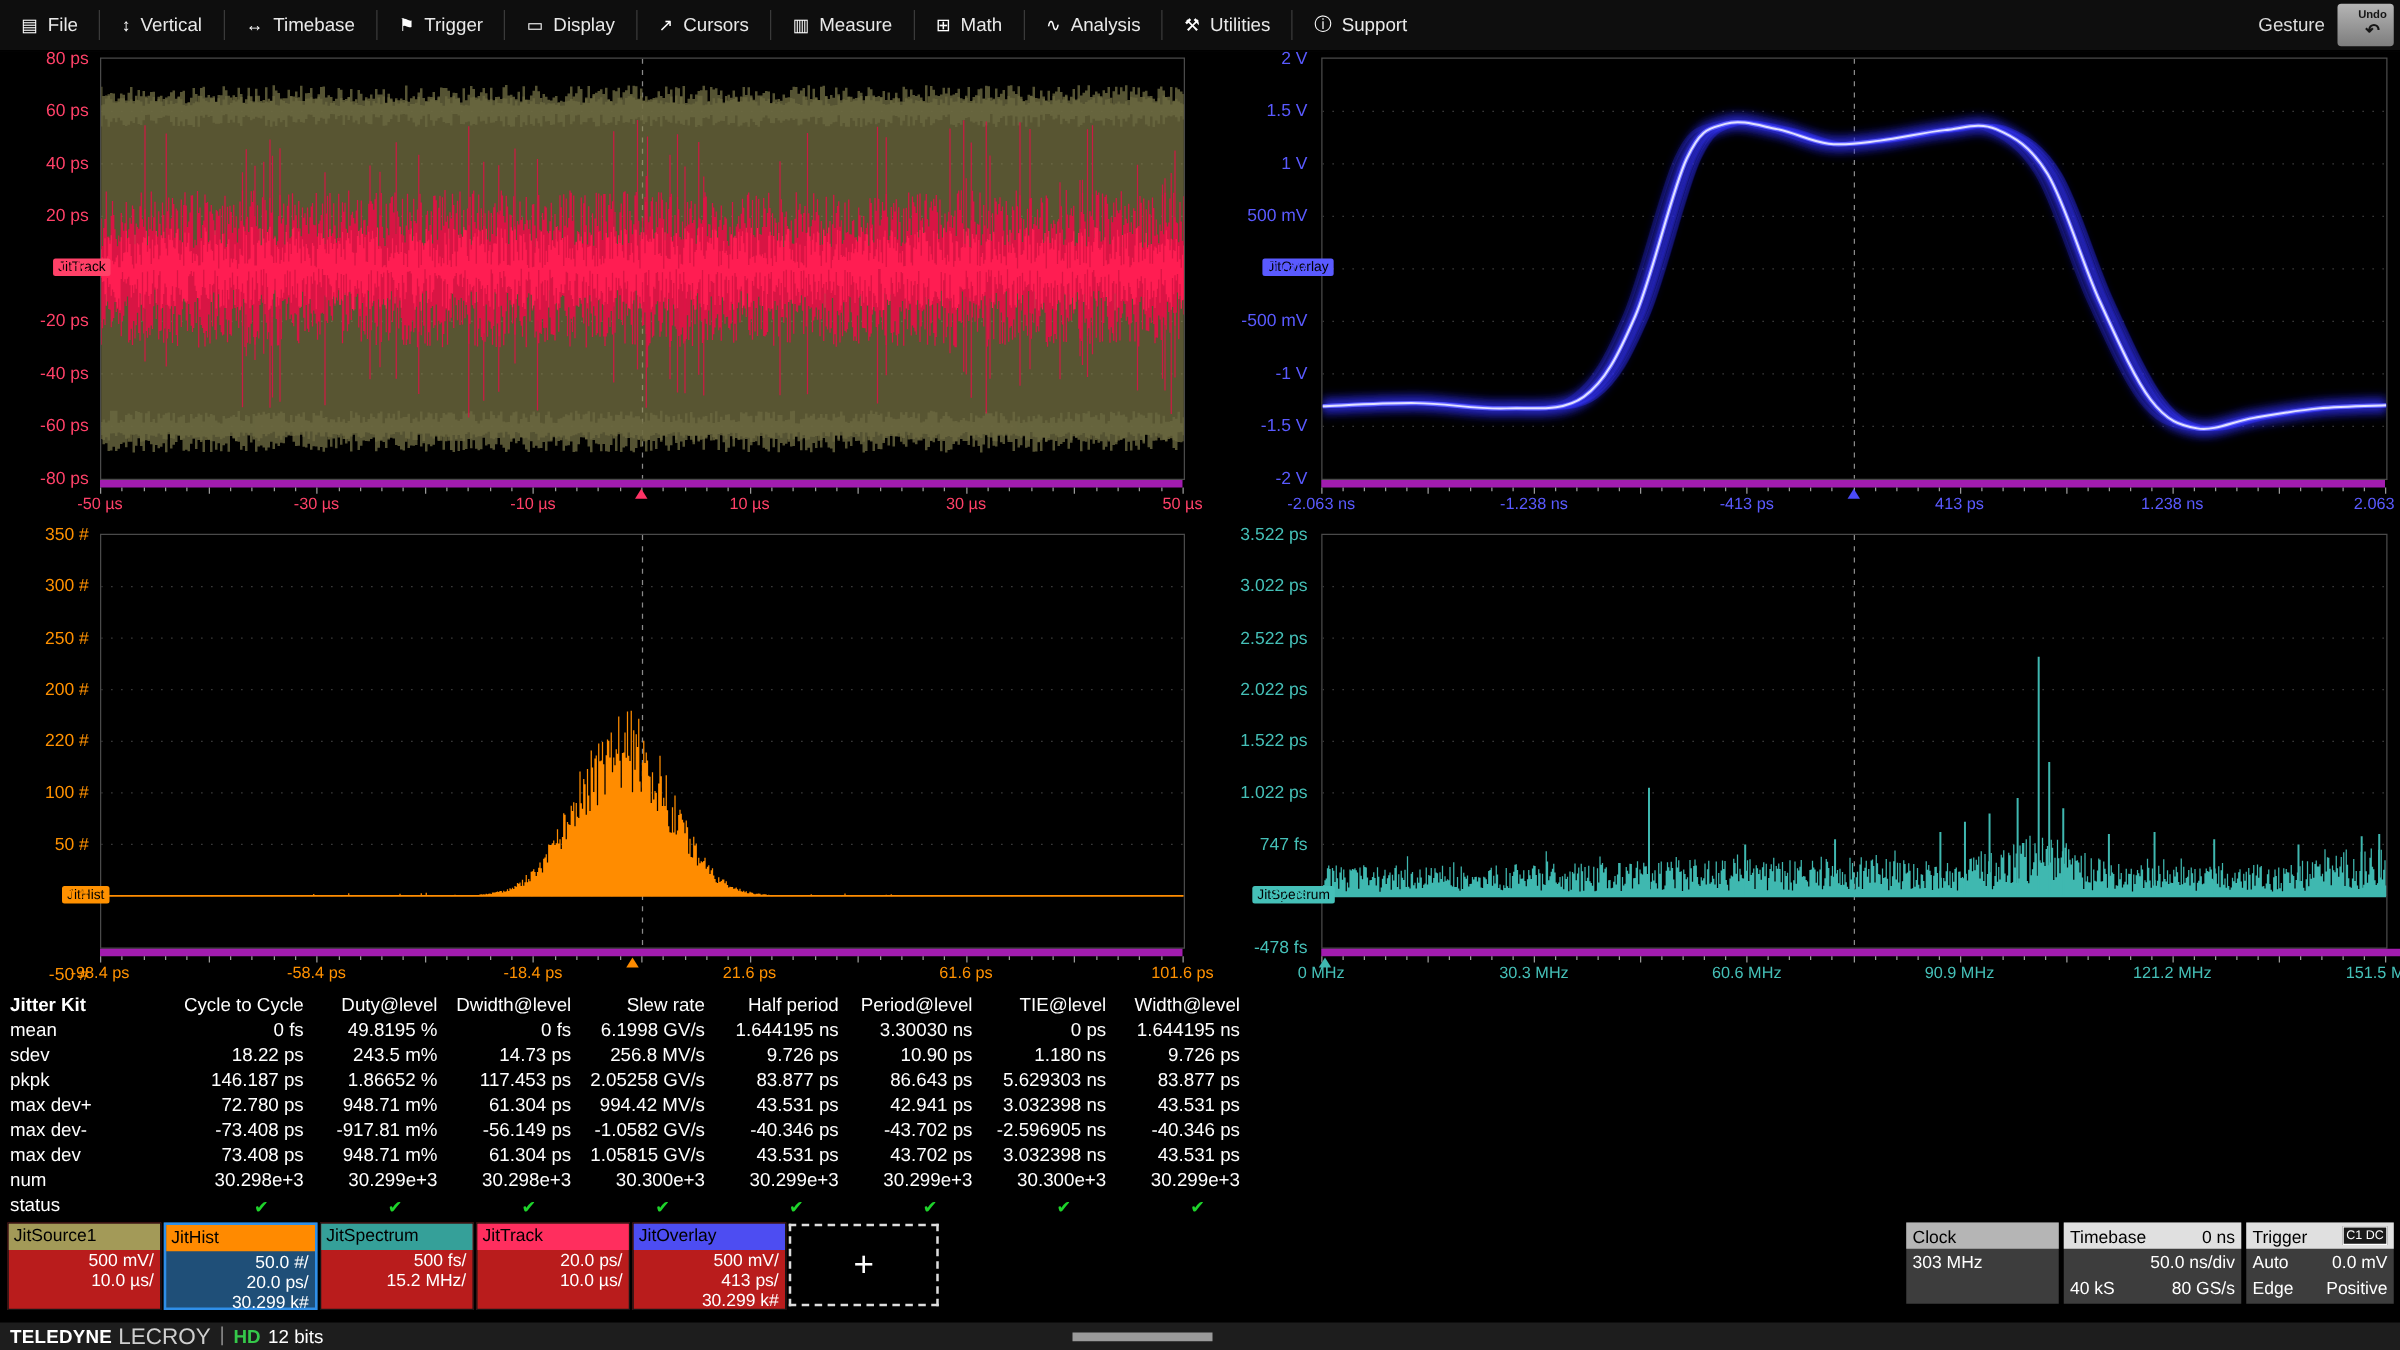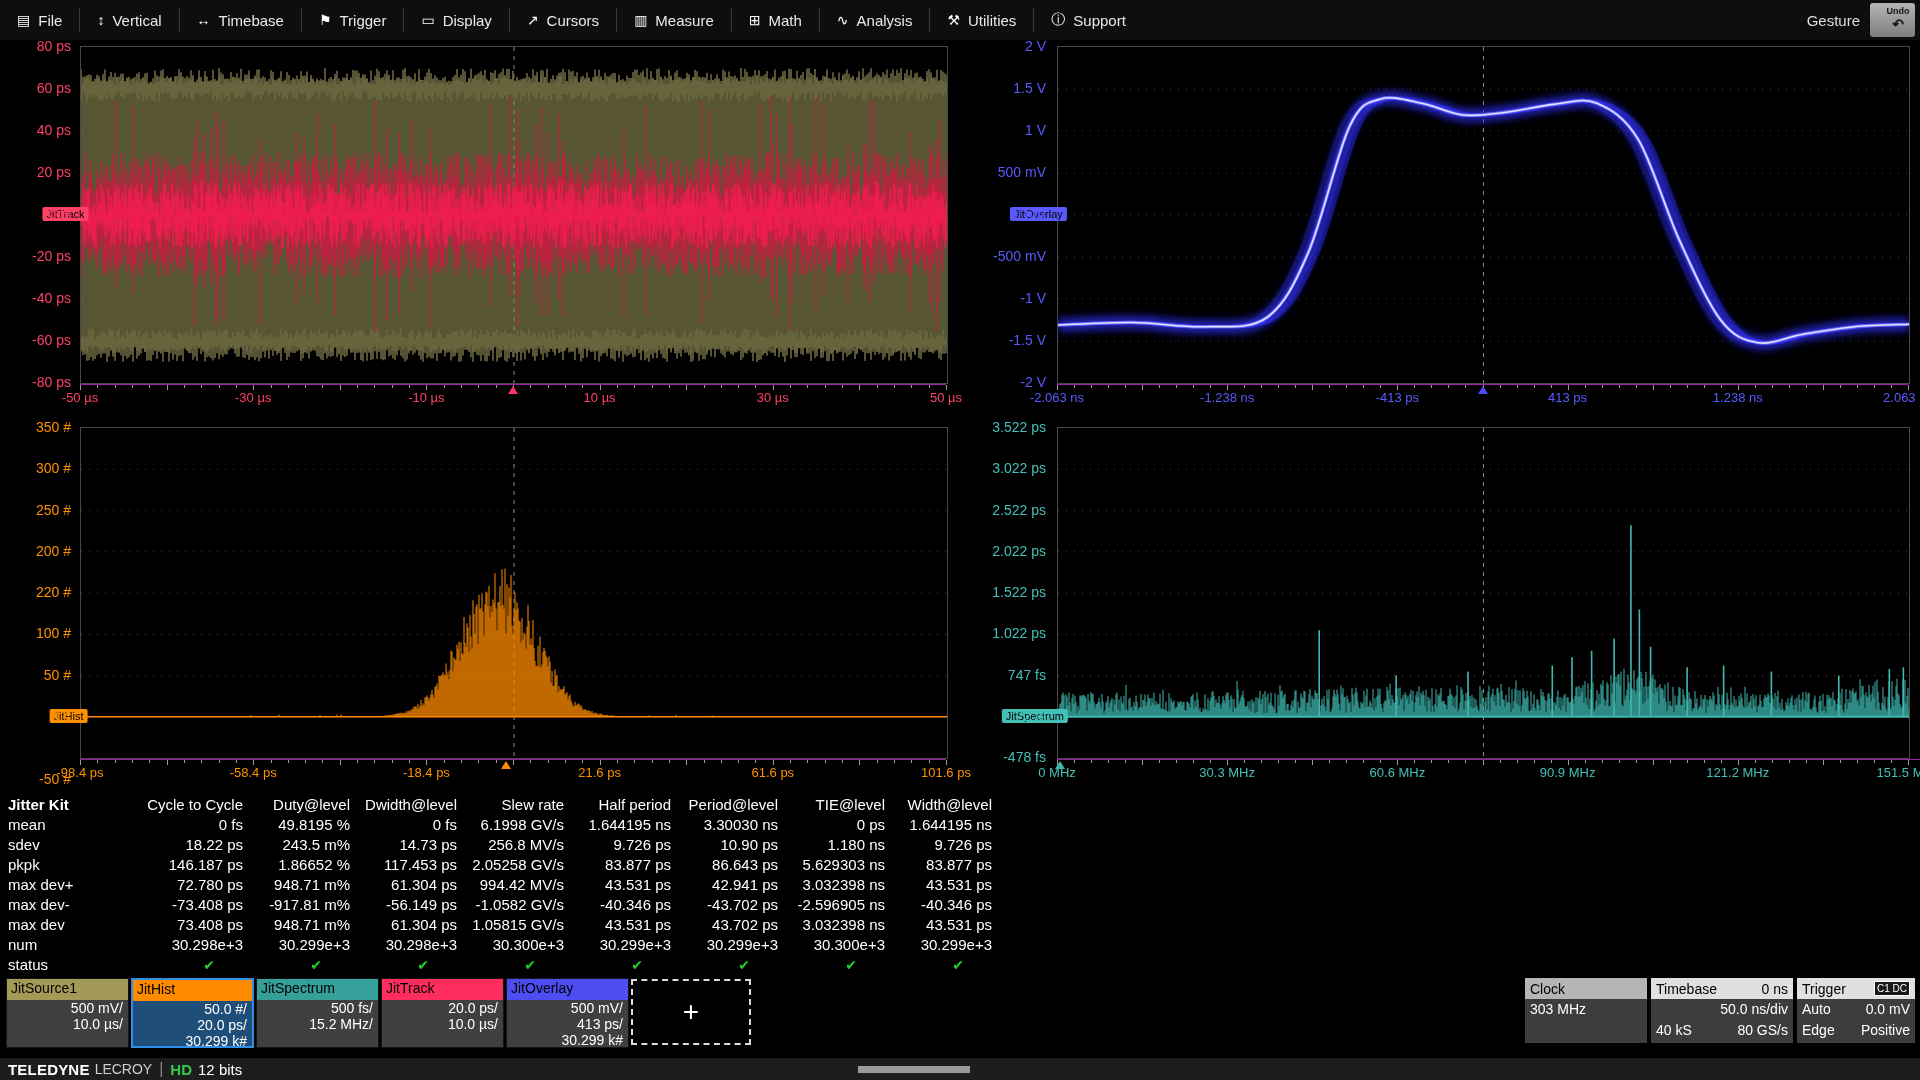--- a/index.html
+++ b/index.html
@@ -15,50 +15,50 @@
   .undo-btn{width:34px;height:34px;background:linear-gradient(#b5b5b5,#7d7d7d);border-radius:3px;color:#151515;
     display:flex;flex-direction:column;align-items:center;justify-content:center;font-size:9px;font-weight:bold;line-height:1.1;cursor:pointer;padding-left:11px;}
   .undo-arrow{font-size:14px;font-weight:bold;}
 
   .ylabels{position:absolute;z-index:4;}
   .ytick{position:absolute;right:5px;transform:translateY(-50%);font-size:14px;white-space:nowrap;}
   .plot{position:absolute;background:#000;border:1px solid #4a4a4a;z-index:2;}
   .plot svg{position:absolute;left:0;top:0;}
   .trace-tag{position:absolute;left:2px;transform:translate(-88%,-58%);font-size:11px;color:#000;
     padding:1px 4px;border-radius:2px;z-index:6;white-space:nowrap;}
-  .xlabels{position:absolute;border-top:1px solid #a21caf;z-index:3;}
+  .xlabels{position:absolute;border-top:6px solid #a21caf;z-index:3;}
   .xtick{position:absolute;top:5px;transform:translateX(-50%);font-size:13px;white-space:nowrap;}
   .tickmark{position:absolute;top:0;width:1px;background:#999;}
   .marker{position:absolute;top:1px;width:0;height:0;border-left:5px solid transparent;
     border-right:5px solid transparent;transform:translateX(-50%);}
 
   .meas{position:absolute;left:8px;top:795px;display:grid;grid-template-columns:128px repeat(8,107px);
     font-size:15px;color:#fff;line-height:20px;z-index:5;}
   .mc{text-align:right;white-space:nowrap;}
   .ml{text-align:left;}
   .mt{font-weight:bold;text-align:left;}
   .chk{color:#1ed42b;font-size:14px;padding-right:28px;}
 
-  .desc{position:absolute;top:978px;width:121px;height:68px;background:#404040;border:1px solid #151515;z-index:5;cursor:pointer;}
+  .desc{position:absolute;top:978px;width:121px;height:68px;background:#b91c1c;border:1px solid #151515;z-index:5;cursor:pointer;}
   .desc.sel{border:2px solid #2f8fe8;background:#1f4f78;width:119px;height:66px;}
   .desc-h{height:19px;font-size:14px;color:#000;padding:1px 4px;overflow:hidden;white-space:nowrap;}
   .desc-b{padding:0 5px;text-align:right;font-size:14px;color:#fff;line-height:16px;}
   .add-box{position:absolute;top:979px;width:116px;height:62px;border:2px dashed #ddd;background:#000;color:#fff;
     font-size:28px;display:flex;align-items:center;justify-content:center;z-index:5;cursor:pointer;}
 
   .info{position:absolute;top:978px;background:#3d3d3d;color:#fff;font-size:14px;z-index:5;cursor:pointer;}
   .info-h{background:#e0e0e0;color:#000;height:19px;padding:1px 5px;display:flex;justify-content:space-between;align-items:center;font-size:14px;}
   .info-h.gray{background:#b5b5b5;}
   .info-row{display:flex;justify-content:space-between;padding:0 5px;line-height:21px;white-space:nowrap;}
   .badge{border:1px solid #fff;background:#1a1a1a;color:#fff;font-size:10px;padding:0 2px;line-height:13px;}
 
   .footer{position:absolute;left:0;top:1058px;width:1920px;height:22px;background:#1d1d1d;
     display:flex;align-items:center;padding-left:8px;box-sizing:border-box;z-index:10;}
   .b1{font-weight:bold;color:#fff;font-size:15px;letter-spacing:0.2px;}
-  .b2{color:#cfcfcf;font-size:14px;margin-left:5px;}
+  .b2{color:#cfcfcf;font-size:18px;margin-left:5px;}
   .bsep{color:#8a8a8a;margin:0 7px;}
   .bhd{color:#35c94a;font-weight:bold;font-size:15px;}
   .bbits{color:#fff;font-size:15px;margin-left:6px;}
   .scroll-handle{position:absolute;left:858px;top:8px;width:112px;height:7px;background:#9a9a9a;cursor:grab;}
 </style>
 </head>
 <body>
 
 <div class="menubar">
   <div class="menu-items">

